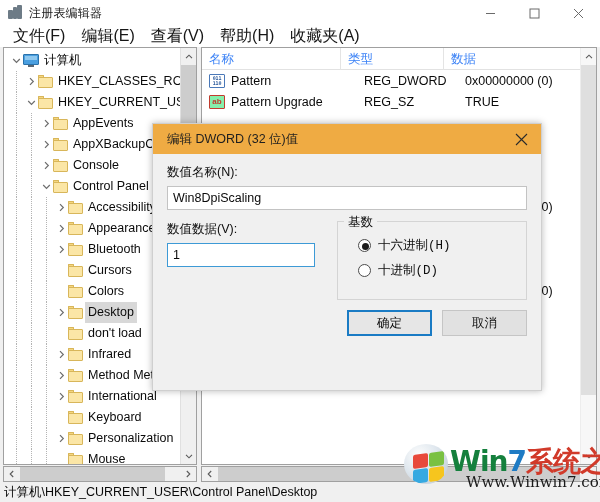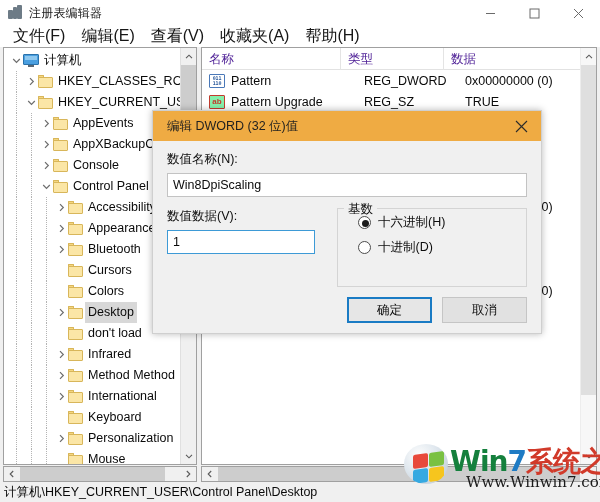--- a/index.html
+++ b/index.html
@@ -104,21 +104,21 @@
   .sb-thumb{
     position:absolute; left:0; width:16px; background:#cdcdcd;
   }
 
   
   .lhead{
     position:absolute; left:0; top:0; height:22px; width:100%;
     background:#fff; border-bottom:1px solid #e2e2e2; display:flex;
   }
   .lhcell{
-    height:22px; line-height:22px; font-size:12.5px; color:#4c1d95;
+    height:22px; line-height:22px; font-size:12.5px; color:#3b82f6;
     padding-left:7px; border-right:1px solid #e4e4e4; overflow:hidden; white-space:nowrap;
   }
   .lbody{ position:absolute; left:0; top:22px; width:100%; }
   .lrow{ height:21px; display:flex; align-items:center; white-space:nowrap; position:relative; }
   .vicon{ width:16px; height:14px; flex:none; margin:0 6px 0 7px; position:relative; }
   .vicon.dw{
     background:#fff; border:1px solid #4a78b8; border-radius:1px;
     font-size:5px; line-height:5.6px; color:#2f5d9e; font-family:"DejaVu Sans Mono",monospace;
     letter-spacing:-0.2px; text-align:center; padding-top:1px; overflow:hidden;
     font-weight:bold;
@@ -154,21 +154,21 @@
 
   
   .statusbar{
     position:absolute; left:0; bottom:0; width:600px; height:19px;
     background:#f0f0f0; display:flex; align-items:center; padding-left:4px;
     font-size:12.5px; color:#0a0a0a; white-space:nowrap;
   }
 
   
   .dlg{
-    position:absolute; left:152px; top:110px; width:390px; height:224px;
+    position:absolute; left:152px; top:123px; width:390px; height:268px;
     background:#f0f0f0; border:1px solid #cfcfcf;
     box-shadow:0 0 7px rgba(0,0,0,0.28);
   }
   .dlg-head{
     height:30px; background:#efab43; display:flex; align-items:center;
     padding-left:14px; position:relative;
   }
   .dlg-title{ font-size:12.5px; color:#1f1f1f; }
   .dlg-close{
     position:absolute; right:0; top:0; width:40px; height:30px;
@@ -180,21 +180,21 @@
     width:100%; height:24px; background:#fff; border:1px solid #c3c3c3;
     font-family:"Liberation Sans",sans-serif; font-size:12.5px; color:#0a0a0a;
     padding:0 5px; outline:none;
   }
   .inp.focused{ border:1px solid #3d9ad6; }
   .dlg-cols{ display:flex; margin-top:11px; }
   .col-left{ width:150px; }
   .col-right{ flex:1; margin-left:20px; }
   .inp-small{ width:148px; }
   .fieldset{
-    border:1px solid #d4d4d4; padding:1px 8px 9px 8px; position:relative; height:79px;
+    border:1px solid #d4d4d4; padding:11px 8px 9px 8px; position:relative; height:79px;font-family:Liberation Mono, monospace;
   }
   .fs-legend{
     position:absolute; top:-8px; left:6px; background:#f0f0f0; padding:0 4px;
     font-size:12.5px; color:#0d0d0d;
   }
   .radio-row{ display:flex; align-items:center; height:25px; margin-left:12px; }
   .radio{
     width:13px; height:13px; border:1px solid #4c4c4c; border-radius:50%;
     background:#fff; margin-right:7px; position:relative; flex:none;
   }
@@ -263,22 +263,22 @@
             <path d="M1 1l9 9M10 1l-9 9" stroke="currentColor" stroke-width="1" fill="none"></path>
           </svg>
       </div>
     </div>
   </div>
 
   <div class="menubar">
     <div class="menuitem">文件(F)</div>
     <div class="menuitem">编辑(E)</div>
     <div class="menuitem">查看(V)</div>
+    <div class="menuitem">帮助(H)</div>
     <div class="menuitem">收藏夹(A)</div>
-    <div class="menuitem">帮助(H)</div>
   </div>
 
   <div class="pane-tree">
     <div class="tree" id="tree-host">
         <div class="trow">
           <span style="width: 6px; flex: 0 0 auto;"></span>
           <span class="chev">
             <svg width="9" height="9" viewBox="0 0 9 9">
               <path d="M1.2 3L4.5 6.3 7.8 3" stroke="currentColor" stroke-width="1.2" fill="none"></path>
             </svg>

